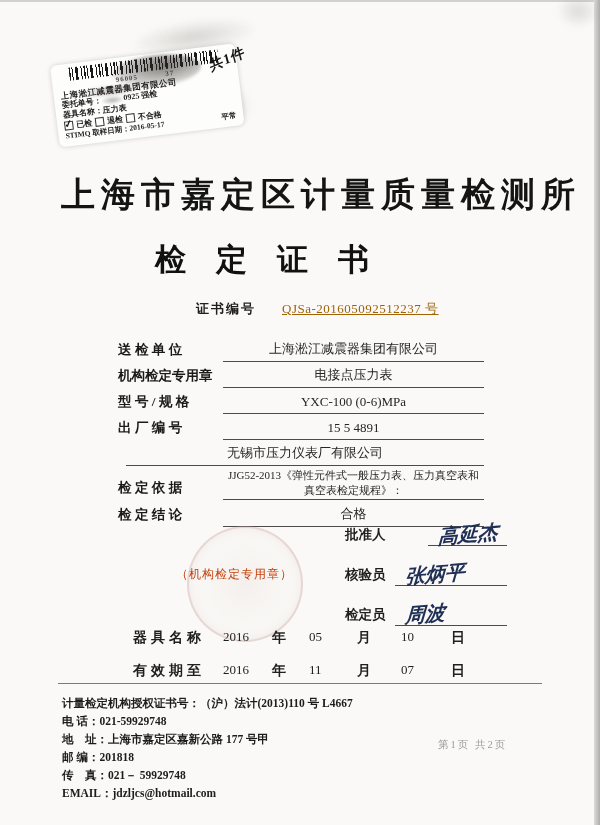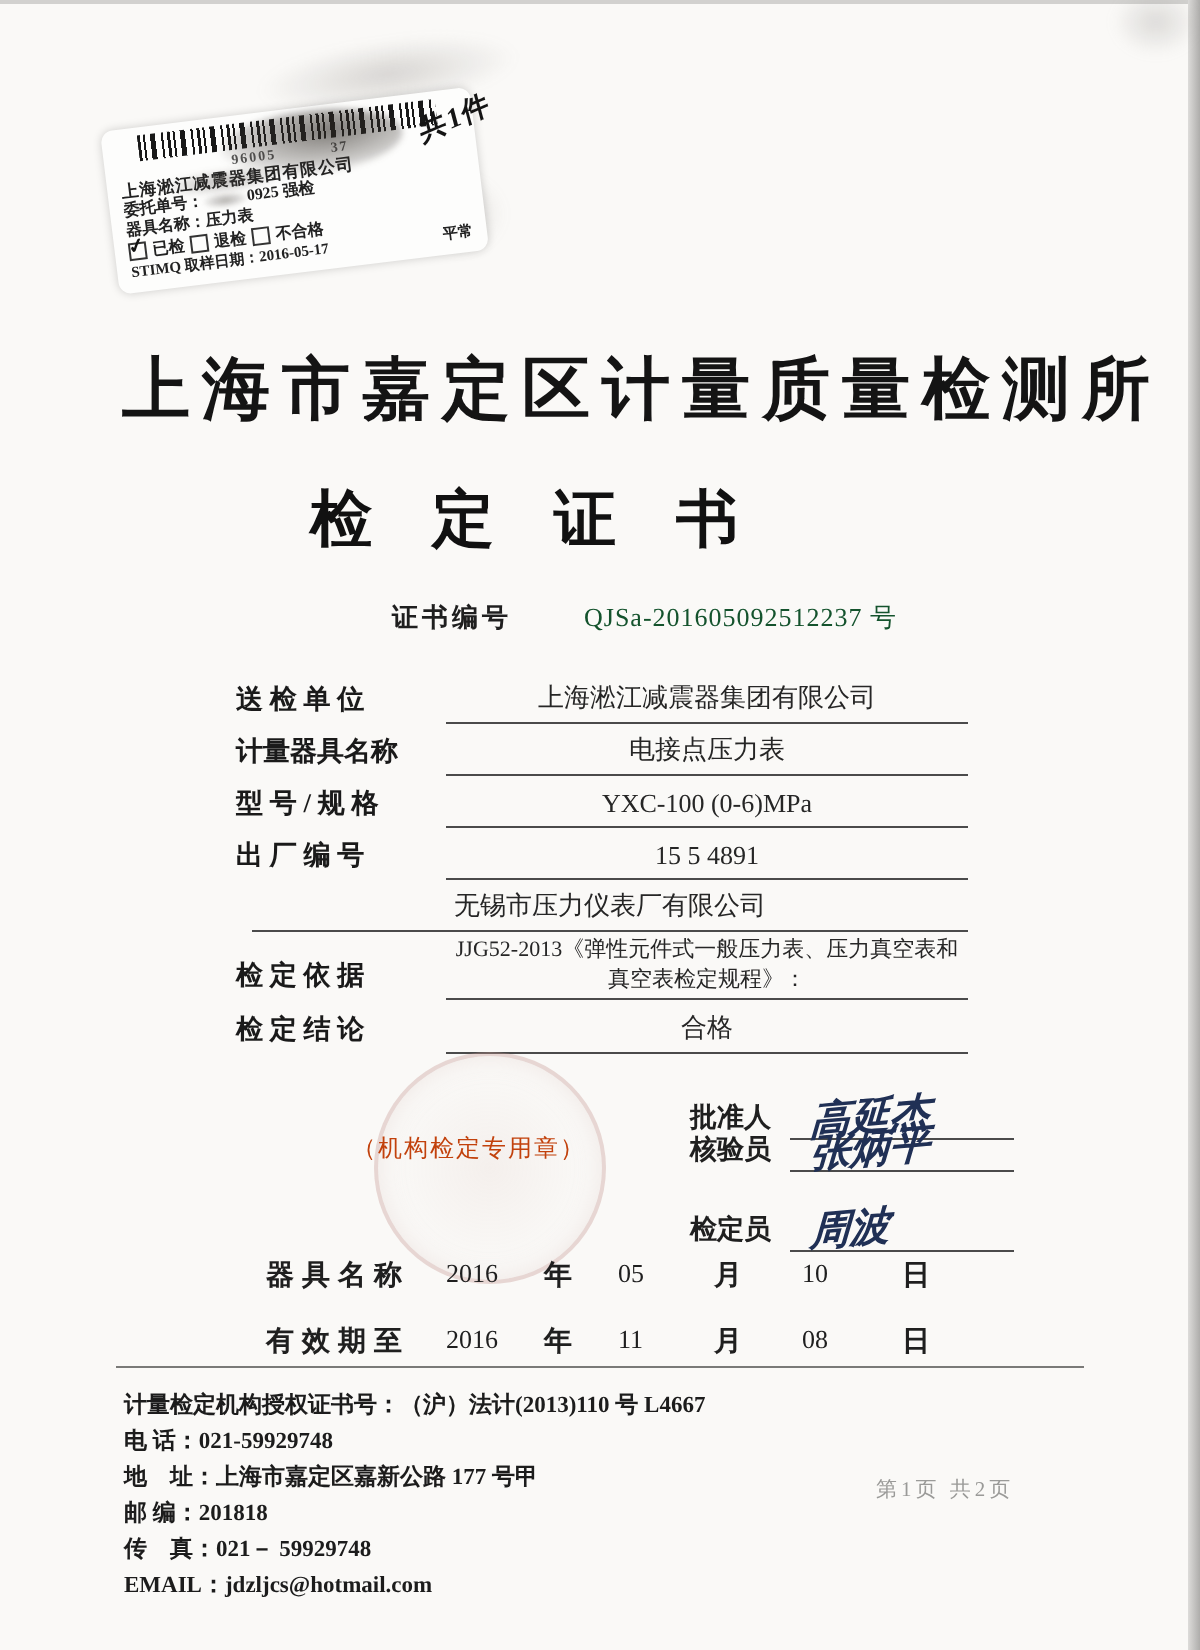--- a/index.html
+++ b/index.html
@@ -50,44 +50,44 @@
   .hand-note{position:absolute;right:-10px;top:6px;font-size:14px;font-weight:700;color:#141414;
     transform:rotate(-16deg) skewX(-8deg);letter-spacing:1px;}
   .smudge-inline{display:inline-block;width:22px;height:7px;border-radius:50%;vertical-align:middle;
     background:radial-gradient(ellipse,rgba(80,75,70,.45),transparent 80%);filter:blur(1px);}
 
   
   .org-title{position:absolute;left:0;top:172px;width:594px;text-align:center;
     font-size:34px;font-weight:700;letter-spacing:6px;color:#141414;padding-left:24px;}
   .doc-title{position:absolute;left:0;top:239px;width:524px;text-align:center;
     font-size:31px;font-weight:700;letter-spacing:30px;text-indent:30px;color:#111;}
-  .certno{position:absolute;left:196px;top:300px;display:flex;gap:36px;font-size:13px;}
+  .certno{position:absolute;left:196px;top:300px;display:flex;gap:26px;font-size:13px;}
   .cn-label{font-weight:600;letter-spacing:2px;}
-  .cn-value{letter-spacing:.5px;color:#14532d;}
+  .cn-value{letter-spacing:.5px;color:#a16207;text-decoration:underline;}
 
   
   .fields{position:absolute;left:118px;top:336px;width:366px;}
   .frow{display:flex;align-items:flex-end;height:26px;}
   .frow.tall{height:34px;}
   .frow.last{height:27px;}
   .flabel{width:97px;font-size:13.5px;font-weight:600;white-space:pre;padding-bottom:3px;color:#1a1a1a;flex:0 0 auto;}
   .fvalue{flex:1;margin-left:8px;text-align:center;border-bottom:1px solid #4b4b4b;
     padding-bottom:3px;font-size:13px;color:#262626;}
   .frow.tall .fvalue{font-size:11px;line-height:1.3;padding-bottom:2px;}
 
   
   .stamp-circle{position:absolute;left:187px;top:526px;width:112px;height:112px;border-radius:50%;
     border:2.5px solid rgba(196,150,142,.35);
     background:radial-gradient(circle,rgba(200,160,150,.10),transparent 65%);
     box-shadow:inset 0 0 14px rgba(196,156,148,.18);}
   .stamp-caption{position:absolute;left:176px;top:566px;font-size:12px;color:#c2410c;letter-spacing:1px;}
 
   
   .sigrow{position:absolute;left:345px;width:162px;display:flex;align-items:flex-end;}
-  .sig1{top:542px;} .sig2{top:558px;} .sig3{top:598px;}
+  .sig1{top:518px;gap:33px;} .sig2{top:558px;} .sig3{top:598px;}
   .sig-label{font-size:13.5px;font-weight:600;padding-bottom:2px;flex:0 0 auto;}
   .sig-line{flex:1;margin-left:9px;border-bottom:1px solid #4b4b4b;height:27px;position:relative;}
   .sig-name{position:absolute;left:10px;bottom:-3px;font-size:20px;font-weight:600;font-style:italic;
     color:#203055;transform:rotate(-5deg) skewX(-8deg);white-space:nowrap;}
 
   
   .daterow{position:absolute;left:133px;width:350px;height:18px;font-size:13px;}
   .d1{top:629px;} .d2{top:662px;}
   .daterow span{position:absolute;white-space:nowrap;}
   .dl{left:0;font-size:14px;font-weight:600;letter-spacing:4px;}
@@ -147,21 +147,21 @@
     <span class="cn-label">证书编号</span>
     <span class="cn-value">QJSa-201605092512237 号</span>
   </div>
 
   <div class="fields">
     <div class="frow">
       <div class="flabel">送 检 单 位</div>
       <div class="fvalue">上海淞江减震器集团有限公司</div>
     </div>
     <div class="frow">
-      <div class="flabel">计量器具名称</div>
+      <div class="flabel">机构检定专用章</div>
       <div class="fvalue">电接点压力表</div>
     </div>
     <div class="frow">
       <div class="flabel">型 号 / 规 格</div>
       <div class="fvalue">YXC-100 (0-6)MPa</div>
     </div>
     <div class="frow">
       <div class="flabel">出 厂 编 号</div>
       <div class="fvalue">15 5 4891</div>
     </div>
@@ -208,21 +208,21 @@
     <span class="dmu">月</span>
     <span class="dd">10</span>
     <span class="ddu">日</span>
   </div>
   <div class="daterow d2">
     <span class="dl">有效期至</span>
     <span class="dy">2016</span>
     <span class="dyu">年</span>
     <span class="dm">11</span>
     <span class="dmu">月</span>
-    <span class="dd">08</span>
+    <span class="dd">07</span>
     <span class="ddu">日</span>
   </div>
 
   <div class="footer-rule"></div>
   <div class="footer">
     <div class="fline">
       <span class="fl">计量检定机构授权证书号：（沪）法计(2013)110 号 L4667</span>
       <span class="fr">电 话：021-59929748</span>
     </div>
     <div class="fline">

